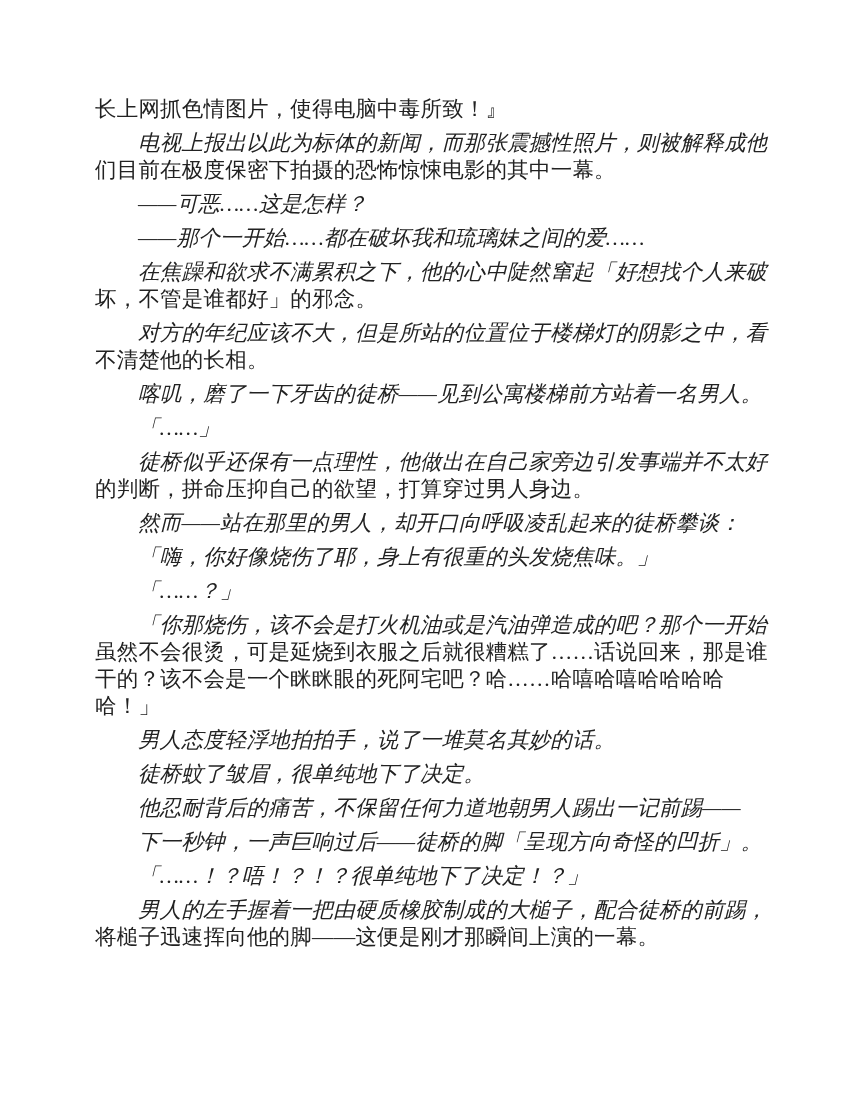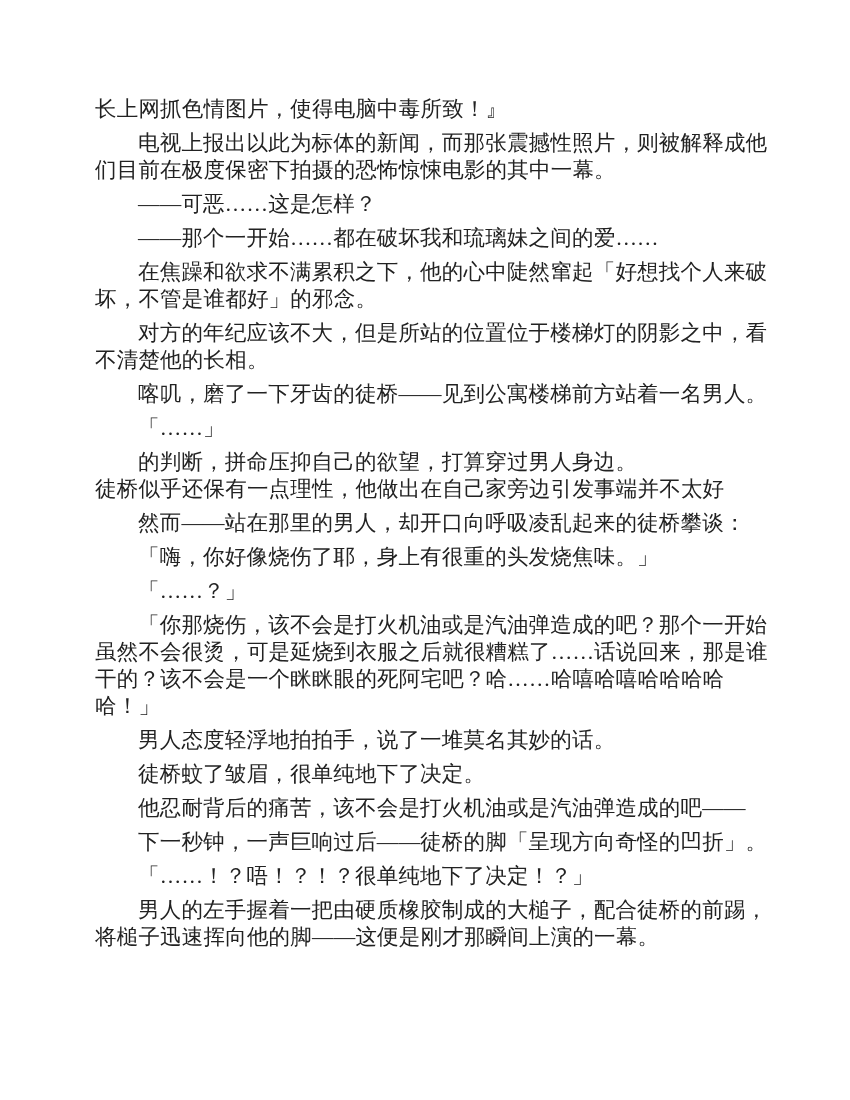--- a/index.html
+++ b/index.html
@@ -28,20 +28,21 @@
   }
   .line {
     display: block;
     height: 27px;
     line-height: 27px;
     white-space: nowrap;
     letter-spacing: 0.2px;
   }
   .para.indent .line:first-child {
     padding-left: 43px;
+    font-style: italic;
   }
 </style>
 </head>
 <body>
 
 <main class="page">
   <section id="text-body">
       <p class="para">
         <span class="line">长上网抓色情图片，使得电脑中毒所致！』</span>
       </p>
@@ -63,22 +64,22 @@
         <span class="line">对方的年纪应该不大，但是所站的位置位于楼梯灯的阴影之中，看</span>
         <span class="line">不清楚他的长相。</span>
       </p>
       <p class="para indent">
         <span class="line">喀叽，磨了一下牙齿的徒桥——见到公寓楼梯前方站着一名男人。</span>
       </p>
       <p class="para indent">
         <span class="line">「……」</span>
       </p>
       <p class="para indent">
+        <span class="line">徒桥似乎还保有一点理性，他做出在自己家旁边引发事端并不太好</span>
         <span class="line">的判断，拼命压抑自己的欲望，打算穿过男人身边。</span>
-        <span class="line">徒桥似乎还保有一点理性，他做出在自己家旁边引发事端并不太好</span>
       </p>
       <p class="para indent">
         <span class="line">然而——站在那里的男人，却开口向呼吸凌乱起来的徒桥攀谈：</span>
       </p>
       <p class="para indent">
         <span class="line">「嗨，你好像烧伤了耶，身上有很重的头发烧焦味。」</span>
       </p>
       <p class="para indent">
         <span class="line">「……？」</span>
       </p>
@@ -88,21 +89,21 @@
         <span class="line">干的？该不会是一个眯眯眼的死阿宅吧？哈……哈嘻哈嘻哈哈哈哈</span>
         <span class="line">哈！」</span>
       </p>
       <p class="para indent">
         <span class="line">男人态度轻浮地拍拍手，说了一堆莫名其妙的话。</span>
       </p>
       <p class="para indent">
         <span class="line">徒桥蚊了皱眉，很单纯地下了决定。</span>
       </p>
       <p class="para indent">
-        <span class="line">他忍耐背后的痛苦，该不会是打火机油或是汽油弹造成的吧——</span>
+        <span class="line">他忍耐背后的痛苦，不保留任何力道地朝男人踢出一记前踢——</span>
       </p>
       <p class="para indent">
         <span class="line">下一秒钟，一声巨响过后——徒桥的脚「呈现方向奇怪的凹折」。</span>
       </p>
       <p class="para indent">
         <span class="line">「……！？唔！？！？很单纯地下了决定！？」</span>
       </p>
       <p class="para indent">
         <span class="line">男人的左手握着一把由硬质橡胶制成的大槌子，配合徒桥的前踢，</span>
         <span class="line">将槌子迅速挥向他的脚——这便是刚才那瞬间上演的一幕。</span>

